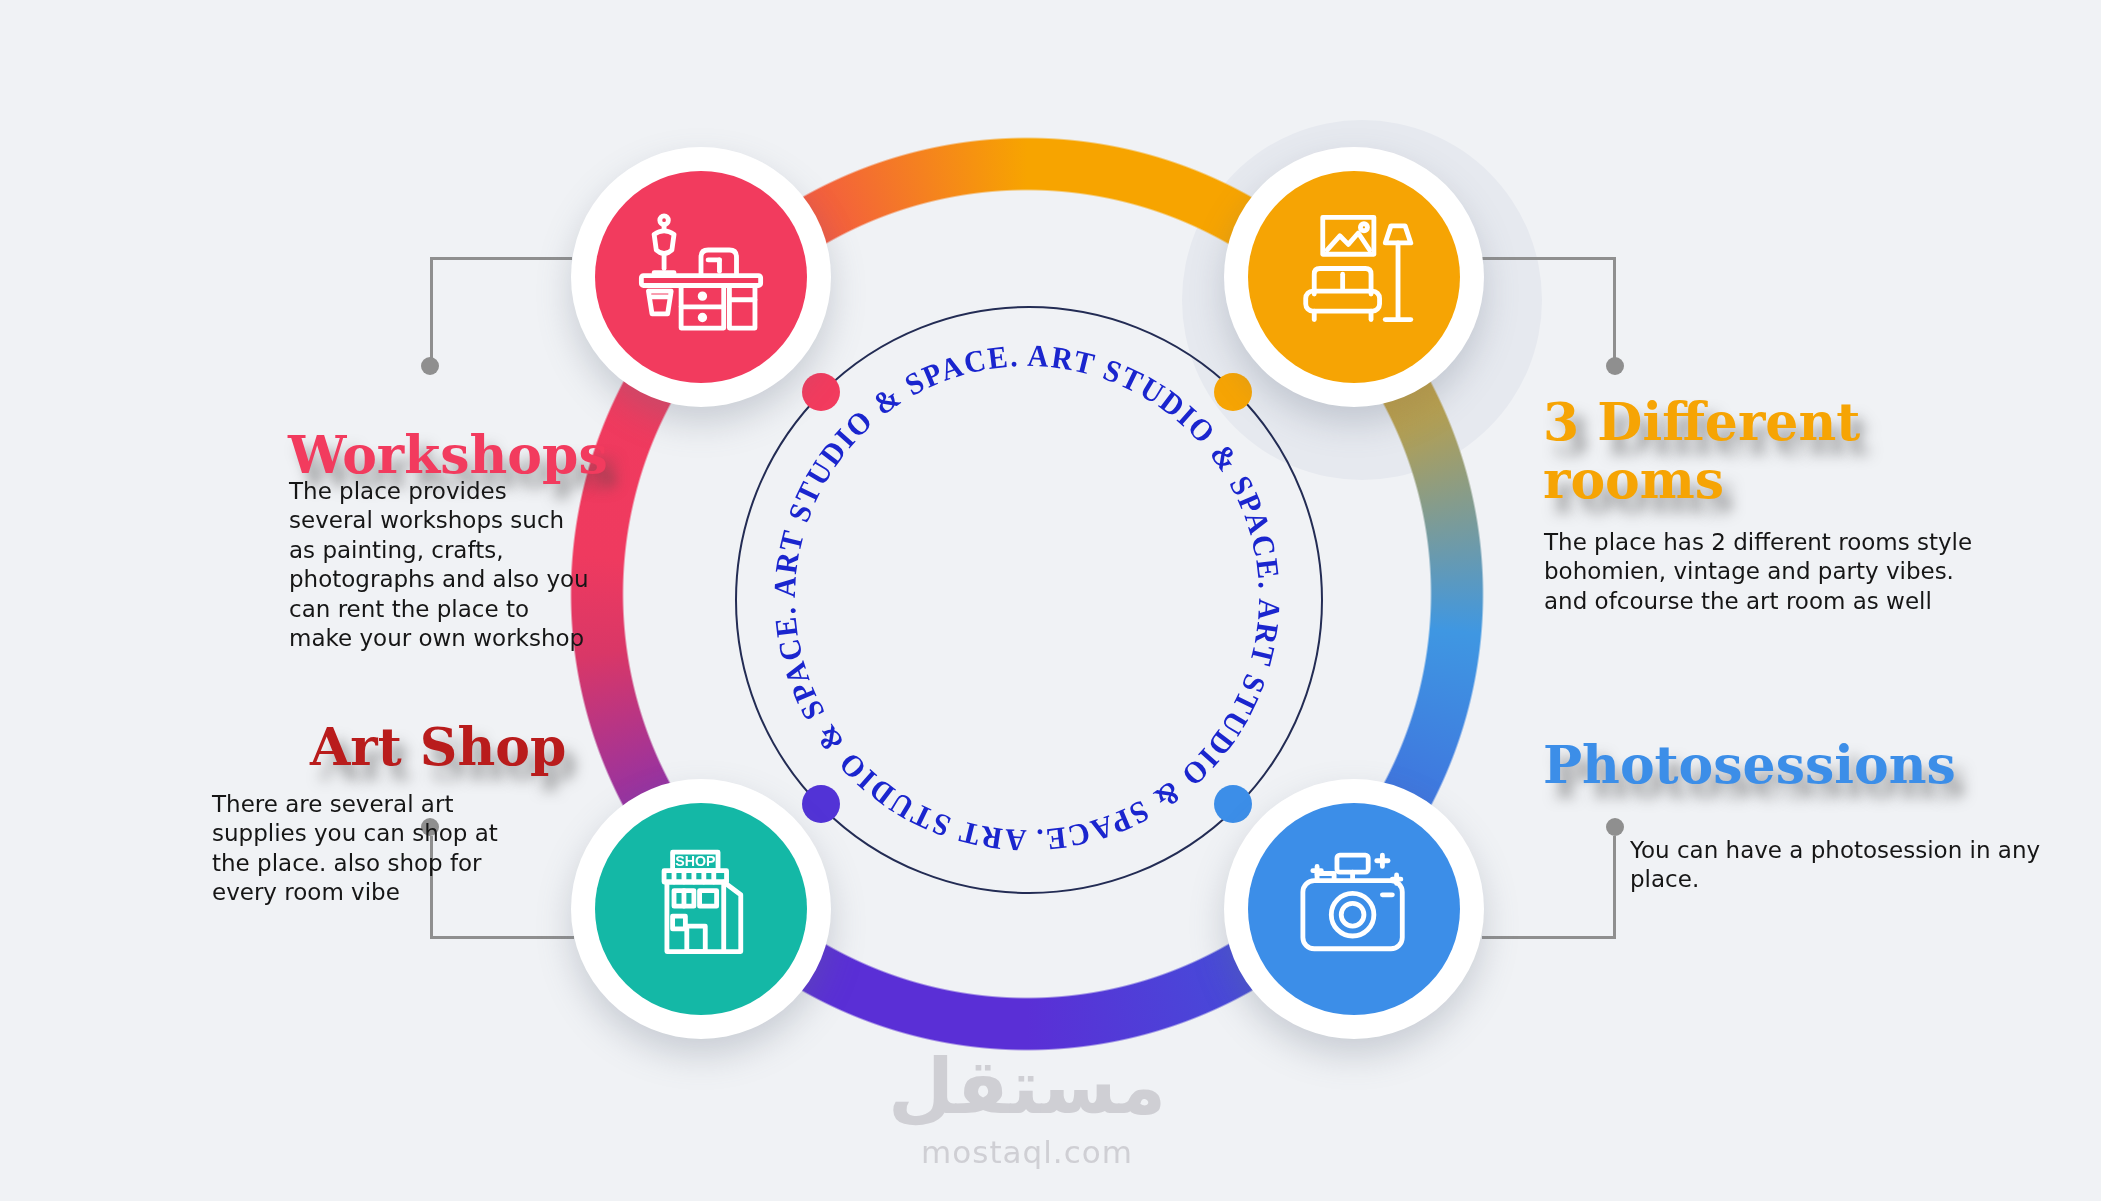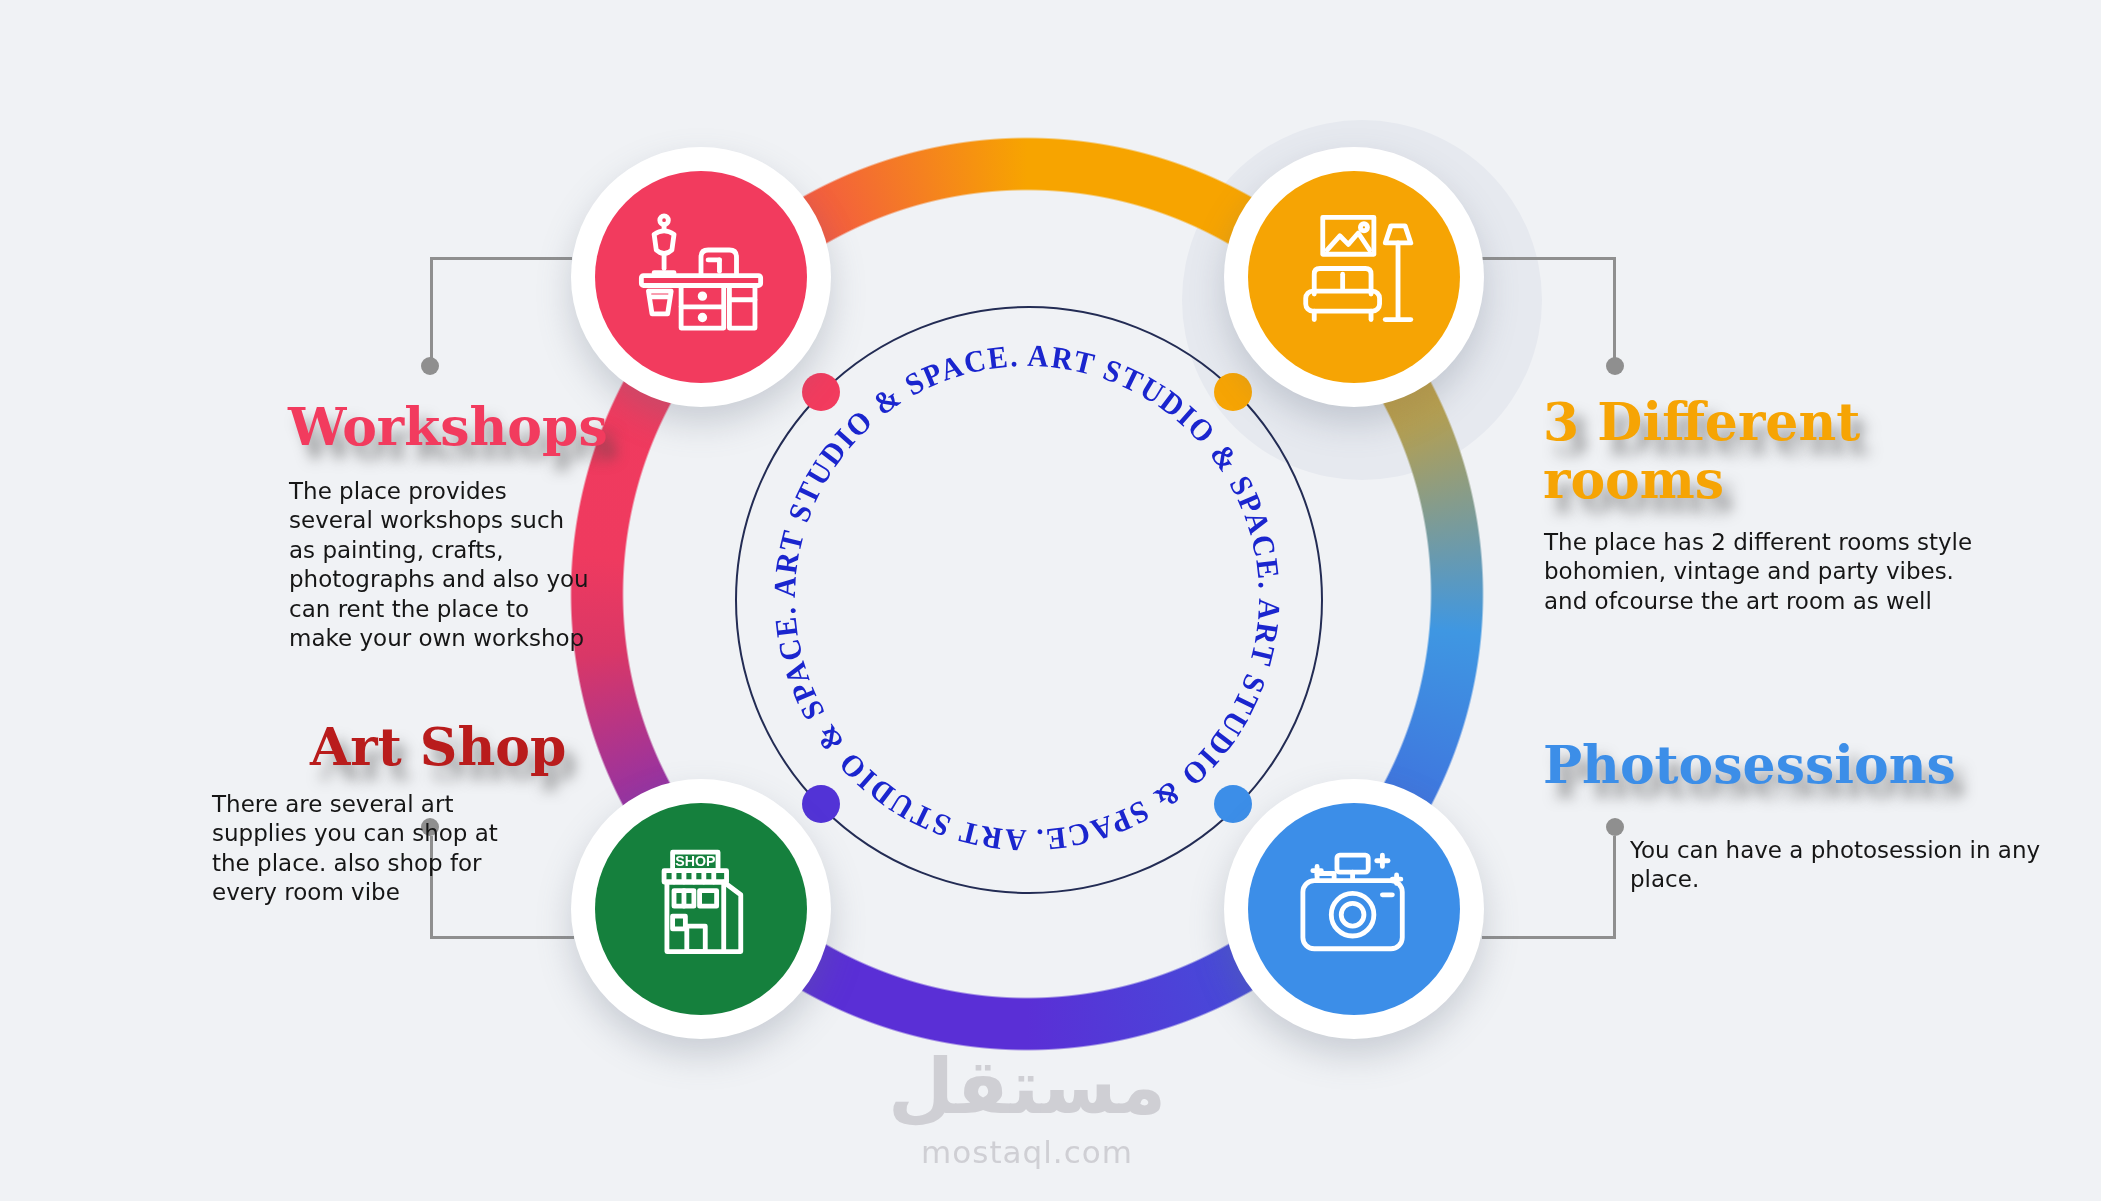--- a/index.html
+++ b/index.html
@@ -36,28 +36,28 @@
 
   .node{position:absolute;width:260px;height:260px;border-radius:50%;background:#fff;
     box-shadow:0 16px 34px rgba(100,110,130,.28);display:flex;align-items:center;justify-content:center;z-index:5;}
   .node-inner{width:212px;height:212px;border-radius:50%;display:flex;align-items:center;justify-content:center;}
   #node-workshops{left:571px;top:147px;}
   #node-rooms{left:1224px;top:147px;}
   #node-artshop{left:571px;top:779px;}
   #node-photo{left:1224px;top:779px;}
   .bg-pink{background:#F23B5E;}
   .bg-orange{background:#F6A404;}
-  .bg-purple{background:#15803d;}
+  .bg-purple{background:#14b8a6;}
   .bg-blue{background:#3C8EE8;}
   .icon-svg{width:142px;height:142px;stroke:#fff;fill:none;stroke-width:3.4;stroke-linecap:round;stroke-linejoin:round;}
   .icon-svg text{stroke:none;fill:#fff;font-family:"Liberation Sans",sans-serif;font-weight:bold;}
 
   .sec-title{position:absolute;font-family:"DejaVu Serif",serif;font-weight:bold;font-size:52px;z-index:5;
     text-shadow:10px 14px 13px rgba(70,70,70,.5);white-space:pre-line;}
-  .c-pink{color:#F23B5E;}
+  .c-pink{color:#F23B5E;margin-top:28px;}
   .c-orange{color:#F6A404;}
   .c-purple{color:#b91c1c;}
   .c-blue{color:#3C8EE8;}
   #t-workshops{left:288px;top:396px;}
   #t-rooms{left:1543px;top:393px;width:350px;line-height:1.12;}
   #t-artshop{left:310px;top:716px;}
   #t-photo{left:1543px;top:734px;}
 
   .sec-body{position:absolute;font-family:"DejaVu Sans",sans-serif;font-size:23px;line-height:1.28;color:#161616;z-index:5;}
   #b-workshops{left:289px;top:477px;width:308px;}

